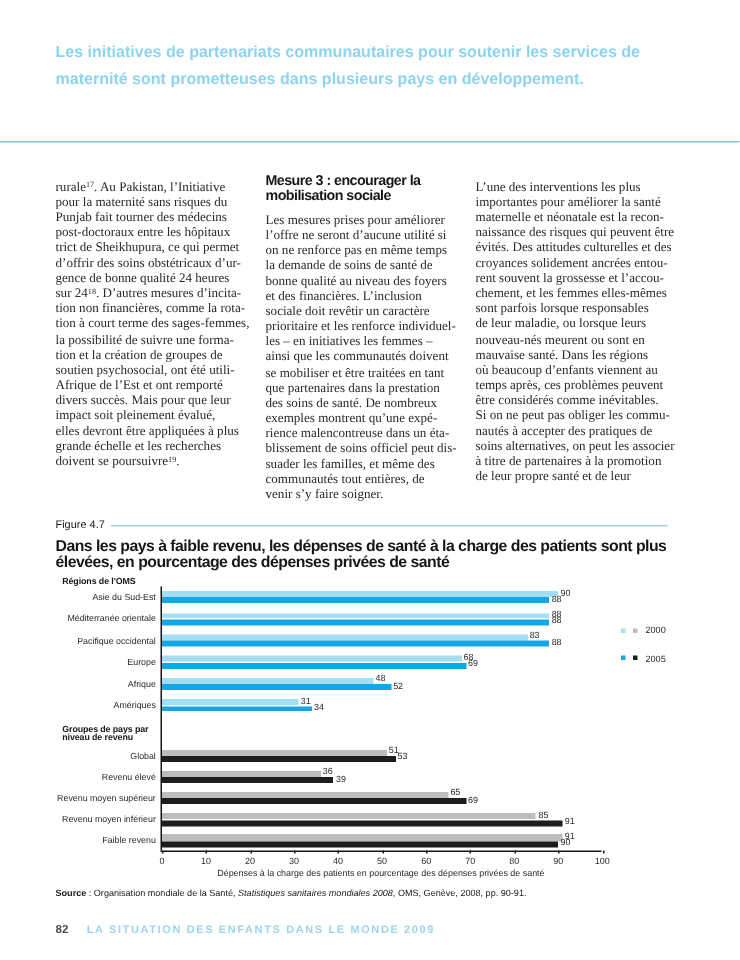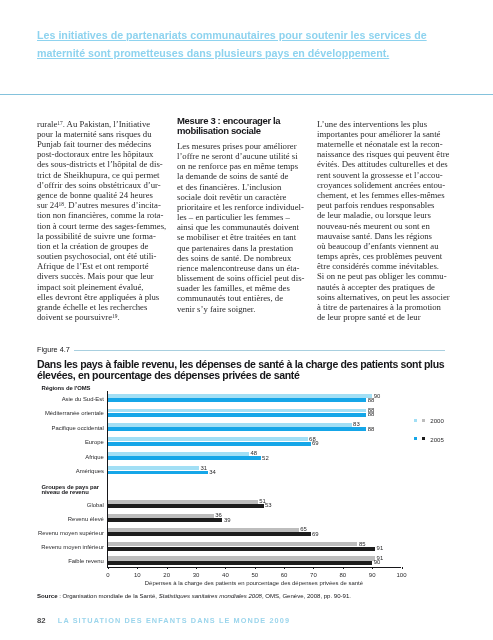--- a/index.html
+++ b/index.html
@@ -3,21 +3,21 @@
 <meta charset="utf-8">
 <style>
   html,body{margin:0;padding:0;}
   body{width:493px;height:640px;background:#ffffff;font-family:"Liberation Sans",sans-serif;
        overflow:hidden;position:relative;-webkit-font-smoothing:antialiased;}
   .page{position:absolute;left:0;top:0;width:493px;height:640px;}
 
   
   #callout{position:absolute;left:37px;top:27px;width:430px;}
   #callout .cl{font-family:"Liberation Sans",sans-serif;font-weight:700;font-size:10.7px;
-      line-height:17.6px;color:#8ed3ef;letter-spacing:0px;white-space:nowrap;text-decoration:underline;}
+      line-height:17.6px;color:#8ed3ef;letter-spacing:0px;white-space:nowrap;}
   #hrule{position:absolute;left:0;top:94px;width:493px;height:1px;background:#84c2dc;}
 
   
   .col{position:absolute;top:118.8px;width:145px;}
   .col .ln{font-family:"Liberation Serif",serif;font-size:8.72px;line-height:10.17px;color:#2a2a2c;white-space:nowrap;}
   .col .hd{font-family:"Liberation Sans",sans-serif;font-weight:700;font-size:9.5px;line-height:10.2px;color:#17171a;white-space:nowrap;letter-spacing:-0.36px;}
   .col sup{font-size:0.62em;vertical-align:0.38em;line-height:0;}
 
   
   #fig{position:absolute;left:37px;top:345px;width:424px;}
@@ -51,21 +51,20 @@
   <div id="callout">
       <div class="cl">Les initiatives de partenariats communautaires pour soutenir les services de</div>
       <div class="cl">maternité sont prometteuses dans plusieurs pays en développement.</div>
     </div>
   <div id="hrule"></div>
   <div class="col" id="col1" style="left:37px">
       <div class="ln">rurale<sup>17</sup>. Au Pakistan, l’Initiative</div>
       <div class="ln">pour la maternité sans risques du</div>
       <div class="ln">Punjab fait tourner des médecins</div>
       <div class="ln">post-doctoraux entre les hôpitaux</div>
-      <div class="ln">des sous-districts et l’hôpital de dis-</div>
       <div class="ln">trict de Sheikhupura, ce qui permet</div>
       <div class="ln">d’offrir des soins obstétricaux d’ur-</div>
       <div class="ln">gence de bonne qualité 24 heures</div>
       <div class="ln">sur 24<sup>18</sup>. D’autres mesures d’incita-</div>
       <div class="ln">tion non financières, comme la rota-</div>
       <div class="ln">tion à court terme des sages-femmes,</div>
       <div class="ln">la possibilité de suivre une forma-</div>
       <div class="ln">tion et la création de groupes de</div>
       <div class="ln">soutien psychosocial, ont été utili-</div>
       <div class="ln">Afrique de l’Est et ont remporté</div>
@@ -76,44 +75,46 @@
       <div class="ln">doivent se poursuivre<sup>19</sup>.</div>
     </div>
   <div class="col" id="col2" style="left:177px">
       <div class="hd" style="margin-top:-3.2px;">Mesure 3 : encourager la</div>
       <div class="hd" style="">mobilisation sociale</div>
       <div style="height:4.8px"></div>
       <div class="ln">Les mesures prises pour améliorer</div>
       <div class="ln">l’offre ne seront d’aucune utilité si</div>
       <div class="ln">on ne renforce pas en même temps</div>
       <div class="ln">la demande de soins de santé de</div>
+      <div class="ln">bonne qualité au niveau des foyers</div>
       <div class="ln">et des financières. L’inclusion</div>
       <div class="ln">sociale doit revêtir un caractère</div>
       <div class="ln">prioritaire et les renforce individuel-</div>
-      <div class="ln">les – en particulier les femmes –</div>
+      <div class="ln">les – en initiatives les femmes –</div>
       <div class="ln">ainsi que les communautés doivent</div>
       <div class="ln">se mobiliser et être traitées en tant</div>
       <div class="ln">que partenaires dans la prestation</div>
       <div class="ln">des soins de santé. De nombreux</div>
+      <div class="ln">exemples montrent qu’une expé-</div>
       <div class="ln">rience malencontreuse dans un éta-</div>
       <div class="ln">blissement de soins officiel peut dis-</div>
       <div class="ln">suader les familles, et même des</div>
       <div class="ln">communautés tout entières, de</div>
       <div class="ln">venir s’y faire soigner.</div>
     </div>
   <div class="col" id="col3" style="left:317px">
       <div class="ln">L’une des interventions les plus</div>
       <div class="ln">importantes pour améliorer la santé</div>
       <div class="ln">maternelle et néonatale est la recon-</div>
       <div class="ln">naissance des risques qui peuvent être</div>
       <div class="ln">évités. Des attitudes culturelles et des</div>
+      <div class="ln">croyances solidement ancrées entou-</div>
       <div class="ln">rent souvent la grossesse et l’accou-</div>
-      <div class="ln">croyances solidement ancrées entou-</div>
       <div class="ln">chement, et les femmes elles-mêmes</div>
-      <div class="ln">peut parfois rendues responsables</div>
+      <div class="ln">sont parfois lorsque responsables</div>
       <div class="ln">de leur maladie, ou lorsque leurs</div>
       <div class="ln">nouveau-nés meurent ou sont en</div>
       <div class="ln">mauvaise santé. Dans les régions</div>
       <div class="ln">où beaucoup d’enfants viennent au</div>
       <div class="ln">temps après, ces problèmes peuvent</div>
       <div class="ln">être considérés comme inévitables.</div>
       <div class="ln">Si on ne peut pas obliger les commu-</div>
       <div class="ln">nautés à accepter des pratiques de</div>
       <div class="ln">soins alternatives, on peut les associer</div>
       <div class="ln">à titre de partenaires à la promotion</div>

